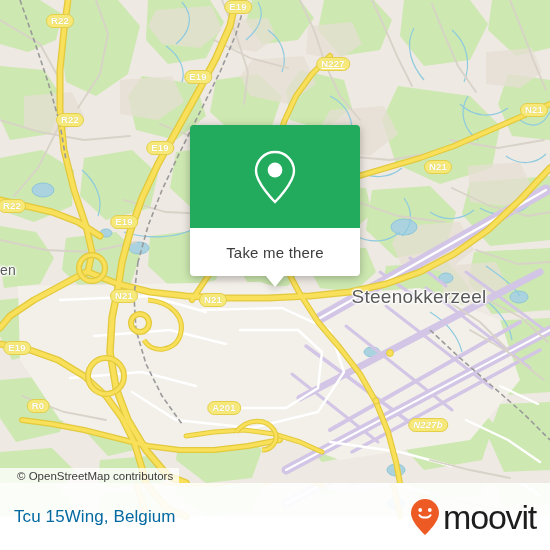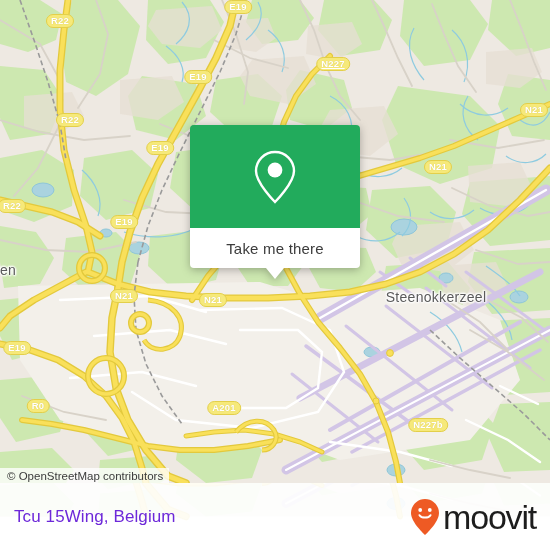--- a/index.html
+++ b/index.html
@@ -59,21 +59,21 @@
     filter:drop-shadow(0 2px 4px rgba(0,0,0,.28));
   }
   #popup-top {
     background:#22ab5c;
     height:103px;
     border-radius:4px 4px 0 0;
     display:flex; align-items:center; justify-content:center;
   }
   #popup-bottom {
     background:#ffffff;
-    height:40px;
+    height:48px;
     border-radius:0 0 4px 4px;
     display:flex; align-items:center; justify-content:center;
     position:relative;
   }
   #popup-label {
     font-size:15px;
     color:#3c3c3c;
     letter-spacing:.2px;
   }
   #popup-tail {
@@ -84,21 +84,21 @@
     border-left:9px solid transparent;
     border-right:9px solid transparent;
     border-top:11px solid #ffffff;
   }
 
   
   #attribution {
     position:absolute;
     left:0; top:468px;
     height:16px;
-    padding:0 6px 0 7px;
+    padding:0 6px 0 17px;
     background:rgba(255,255,255,.78);
     font-size:11.5px;
     color:#3b3b3b;
     line-height:16px;
     white-space:nowrap;
   }
 
   
   #bottom-bar {
     position:absolute;
@@ -112,21 +112,21 @@
     pointer-events:none;
   }
   #bottom-content {
     position:relative; z-index:2;
     width:100%; height:100%;
     display:flex; align-items:center; justify-content:space-between;
     padding:0 14px 0 14px;
   }
   #place-title {
     font-size:17px;
-    color:#6d28d9;
+    color:#0369a1;
     letter-spacing:.1px;
   }
   #moovit-logo { display:flex; align-items:center; gap:3px; }
   #moovit-word {
     font-size:34px;
     color:#1d1d1d;
     letter-spacing:-1.2px;
     font-weight:normal;
     line-height:34px;
   }
@@ -383,25 +383,25 @@
         <div class="shield" style="left: 70px; top: 120px;">R22</div>
         <div class="shield" style="left: 160px; top: 148px;">E19</div>
         <div class="shield" style="left: 438px; top: 167px;">N21</div>
         <div class="shield" style="left: 12px; top: 206px;">R22</div>
         <div class="shield" style="left: 124px; top: 222px;">E19</div>
         <div class="shield" style="left: 124px; top: 296px;">N21</div>
         <div class="shield" style="left: 213px; top: 300px;">N21</div>
         <div class="shield" style="left: 17px; top: 348px;">E19</div>
         <div class="shield" style="left: 38px; top: 406px;">R0</div>
         <div class="shield" style="left: 224px; top: 408px;">A201</div>
-        <div class="shield" style="left: 428px; top: 425px;">N227b</div>
+        <div class="shield" style="left: 428px; top: 425px; font-style: italic;">N227b</div>
       </div>
 
     <div id="place-layer">
-        <div class="place-label" style="left: 436px; top: 297px; font-size: 14px;">Steenokkerzeel</div>
+        <div class="place-label" style="left: 419px; top: 297px; font-size: 19px;">Steenokkerzeel</div>
         <div class="place-label" style="left: 8px; top: 270px; font-size: 14px;">en</div>
       </div>
 
     <div id="popup">
       <div id="popup-top">
         <svg width="48" height="60" viewBox="0 0 48 60">
           <path d="M24 5 C13.5 5 5 13.5 5 24 C5 36 24 55 24 55 C24 55 43 36 43 24 C43 13.5 34.5 5 24 5 Z" fill="none" stroke="#ffffff" stroke-width="2.4"></path>
           <circle cx="24" cy="23" r="7.4" fill="#ffffff"></circle>
         </svg>
       </div>

